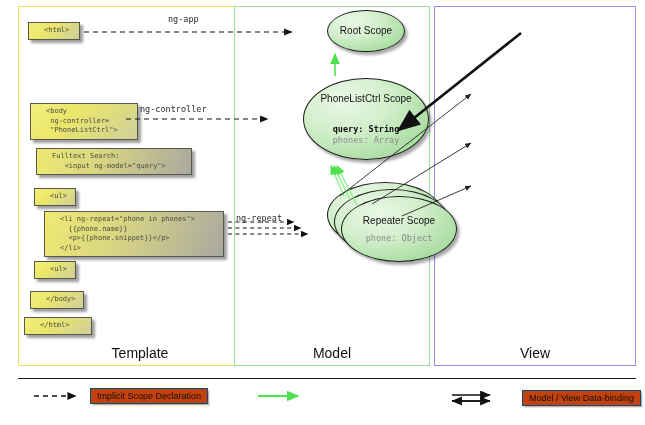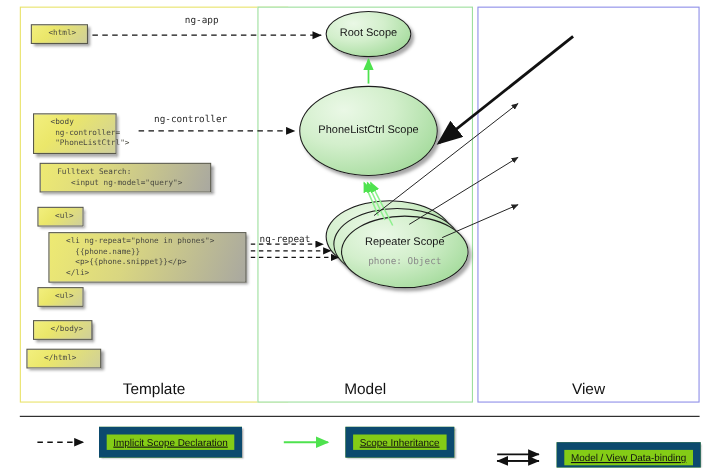--- a/index.html
+++ b/index.html
@@ -46,39 +46,40 @@
     padding: 3px 15px;
     white-space: pre;
     box-shadow: 2.5px 2.5px 2.5px rgba(0,0,0,0.38);
     z-index: 3;
   }
   .codebox.grey {
     background: linear-gradient(110deg, #eeea72 0%, #d9d681 40%, #a9a8a0 100%);
   }
 
   .b-html    { left: 28px;  top: 22px;  width: 52px; }
-  .b-body    { left: 30px;  top: 103px; width: 76px; }
+  .b-body    { left: 30px;  top: 103px; width: 108px; }
   .b-search  { left: 36px;  top: 148px; width: 156px; }
   .b-ul1     { left: 34px;  top: 188px; width: 42px; }
   .b-li      { left: 44px;  top: 211px; width: 180px; }
   .b-ul2     { left: 34px;  top: 261px; width: 42px; }
   .b-bodyend { left: 30px;  top: 291px; width: 54px; }
   .b-htmlend { left: 24px;  top: 317px; width: 68px; }
 
   
   .scope {
     position: absolute;
     border-radius: 50%;
     border: 1px solid #1d1d1d;
     background: radial-gradient(ellipse at 32% 26%, #eaf8e6 0%, #d3efcc 38%, #a9dda1 78%, #9ad092 100%);
     box-shadow: 2.5px 3px 3px rgba(0,0,0,0.35);
     display: flex; flex-direction: column;
     align-items: center; justify-content: center;
     z-index: 3;
     text-align: center;
+    margin-left: 31px;
   }
   .scope .title {
     font-family: "Liberation Sans", sans-serif;
     font-size: 10px; color: #141414; line-height: 12px;
   }
   .scope .props {
     font-family: "DejaVu Sans Mono", monospace;
     font-size: 8.5px; line-height: 11px; margin-top: 6px;
   }
   .scope .props .p-strong { color: #0d0d0d; font-weight: bold; }
@@ -136,30 +137,29 @@
 
   
   .legend-rule {
     position: absolute; left: 18px; top: 378px; width: 618px;
     border-top: 1.5px solid #1a1a1a;
   }
   .legend { position: absolute; left: 18px; top: 386px; width: 618px; height: 30px; }
   .leg-item { position: absolute; display: flex; align-items: center; }
   .leg-1 { left: 14px; top: 2px; }
   .leg-2 { left: 238px; top: 2px; }
-  .leg-3 { left: 430px; top: 16px; }
+  .leg-3 { left: 430px; top: 4px; gap: 16px; }
   .leg-chip {
-    background: #84cc16;
-    border: 7px solid #0c4a6e;
+    background: #c2410c;
+    border: 1px solid #0c4a6e;
     font-family: "Liberation Sans", sans-serif;
     font-size: 9px; color: #111;
     padding: 2px 6px;
     box-shadow: 1.5px 1.5px 1.5px rgba(0,0,0,0.3);
     white-space: nowrap;
-    text-decoration: underline;
   }
   .leg-gly { width: 52px; height: 16px; margin-right: 6px; }
 </style>
 </head>
 <body>
 
 <div id="stage">
 
   <div class="panel panel-template">
     <div class="panel-label">Template</div>
@@ -187,20 +187,24 @@
   <div class="codebox b-htmlend">&lt;/html&gt;</div>
 
   <div class="scope s-root">
     <div class="title">Root
 Scope</div>
   </div>
 
   <div class="scope s-ctrl">
     <div class="title">PhoneListCtrl
 Scope</div>
+    <div class="props">
+      <div class="p-strong">query: String</div>
+      <div class="p-dim">phones: Array</div>
+    </div>
   </div>
 
   <div class="scope s-rep-b2"></div>
   <div class="scope s-rep-b1"></div>
   <div class="scope s-rep">
     <div class="title">Repeater
 Scope</div>
     <div class="props">
       <div class="p-dim">phone: Object</div>
     </div>
@@ -285,21 +289,20 @@
 
     <div class="leg-item leg-2">
       <svg class="leg-gly" viewBox="0 0 52 16">
         <defs>
             <marker id="lg2" markerWidth="8" markerHeight="8" refX="6.2" refY="3" orient="auto">
           <path d="M0,0 L7,3 L0,6 z" fill="#4ee24e"></path>
             </marker>
           </defs>
         <path d="M2,8 L42,8" stroke="#4ee24e" stroke-width="1.8" fill="none" marker-end="url(#lg2)"></path>
       </svg>
-      <span class="leg-chip">Scope Inheritance</span>
     </div>
 
     <div class="leg-item leg-3">
       <svg class="leg-gly" viewBox="0 0 52 16">
         <defs>
             <marker id="lg3" markerWidth="8" markerHeight="8" refX="6.6" refY="3" orient="auto">
           <path d="M0,0 L7,3 L0,6 z" fill="#111"></path>
             </marker>
           <marker id="lg3b" markerWidth="8" markerHeight="8" refX="6.6" refY="3" orient="auto">
           <path d="M0,0 L7,3 L0,6 z" fill="#111"></path>

